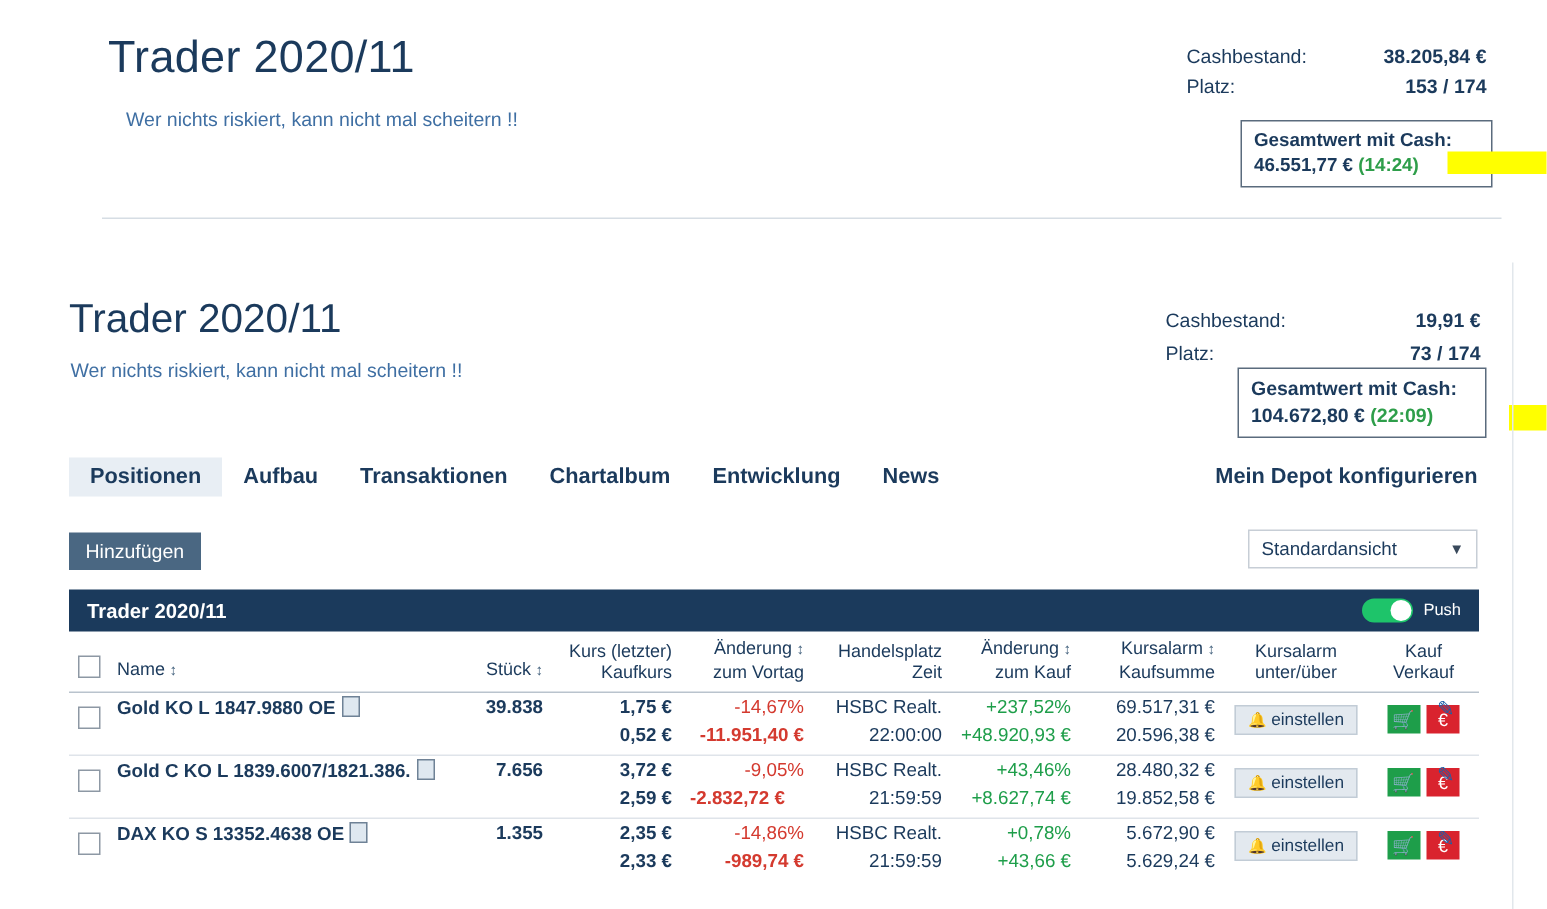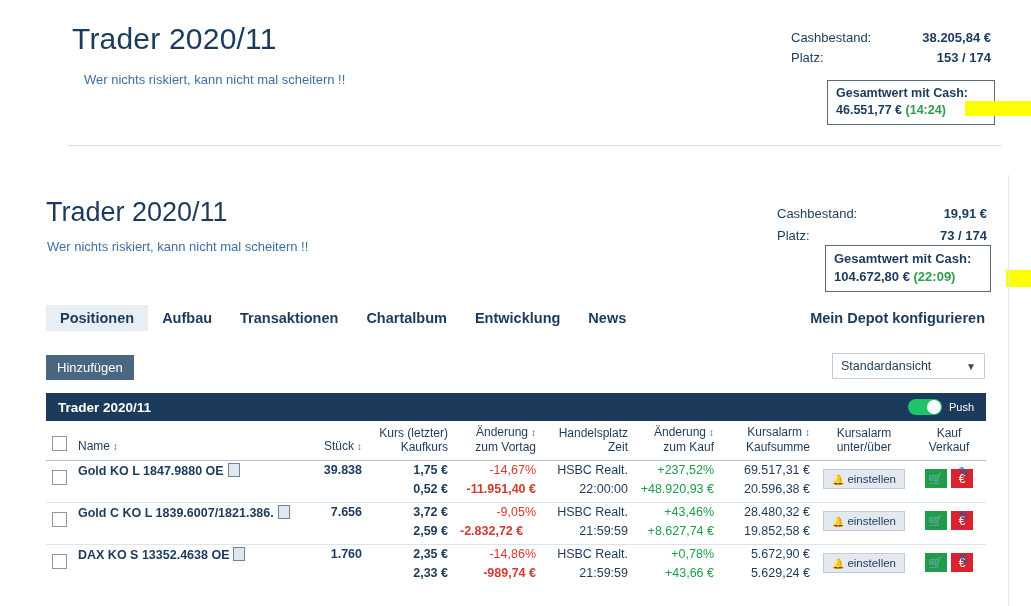--- a/index.html
+++ b/index.html
@@ -597,21 +597,21 @@
             <td colspan="10"></td>
           </tr>
 
       <tr class="row-main">
         <td rowspan="2" style="text-align:center;padding-top:9px">
           <span class="chk"></span>
         </td>
         <td style="text-align:left">
           <span class="name-link">DAX KO S 13352.4638 OE</span><span class="doc-icon"></span>
         </td>
-        <td class="bold" style="text-align:right">1.760</td>
+        <td class="bold" style="text-align:right">1.355</td>
         <td class="bold" style="text-align:right">2,35 €</td>
         <td class="neg" style="text-align:right">-14,86%</td>
         <td style="text-align:right">HSBC Realt.</td>
         <td class="pos" style="text-align:right">+0,78%</td>
         <td style="text-align:right">5.672,90 €</td>
         <td rowspan="2" style="text-align:center;padding-top:8px">
           <span class="alarm-btn"><span class="bell">🔔</span><span>einstellen</span></span>
         </td>
         <td rowspan="2" style="text-align:center;padding-top:8px">
           <div class="buy-sell">

